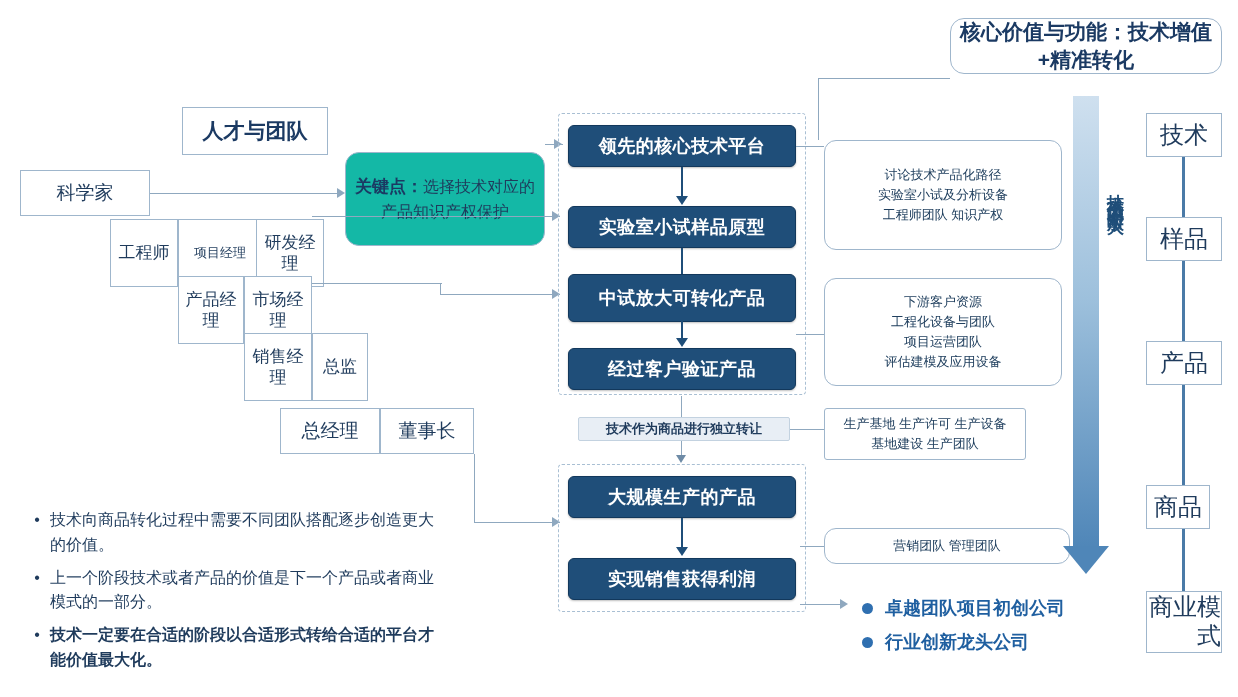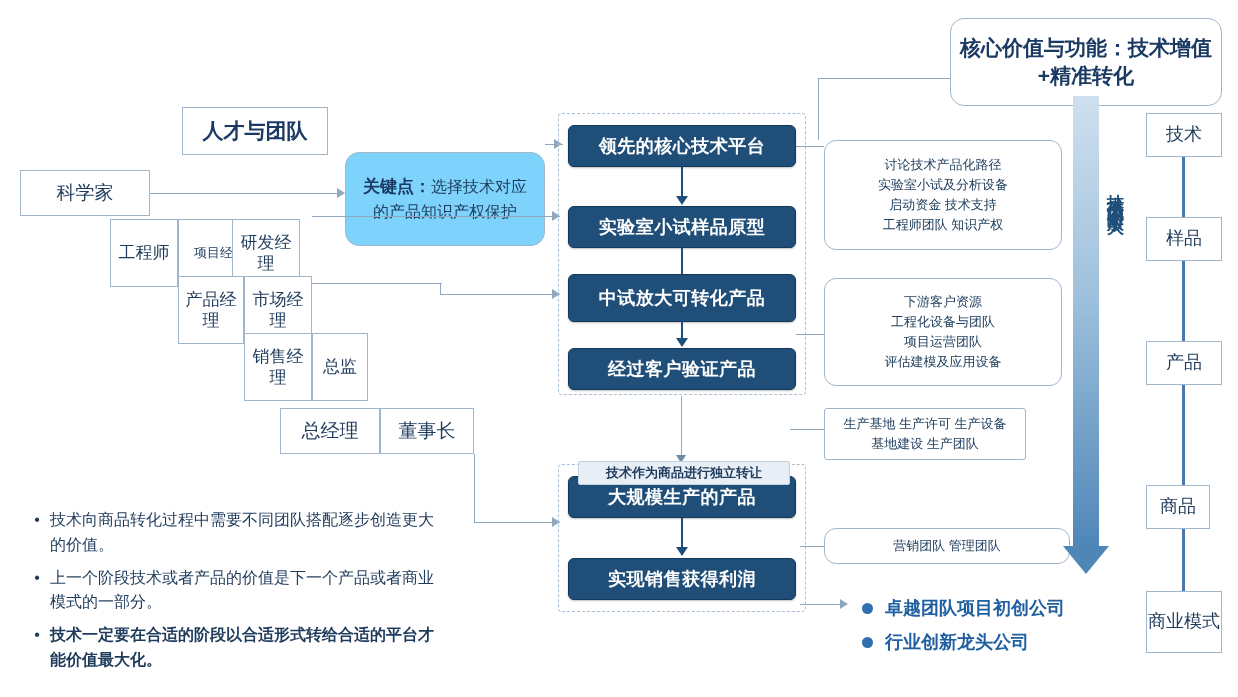--- a/index.html
+++ b/index.html
@@ -44,21 +44,21 @@
   }
   .dashed-wrap{
     border:1px dashed #a9bfd3;
     border-radius:4px;
   }
 
   
   .rcol{
     border:1px solid #9fb6cc;background:#fff;
     display:flex;align-items:center;justify-content:center;
-    font-size:18px;color:#1f3b5c;text-align:right;line-height:1.2;
+    font-size:24px;color:#1f3b5c;text-align:right;line-height:1.2;
   }
   .rconn{background:#4a7aa7;width:3px;}
 
   
   .bigarrow-body{
     background:linear-gradient(to bottom,#cfe0ef 0%,#9dc0dc 45%,#4f86b8 100%);
     width:26px;
   }
   .bigarrow-head{
     width:0;height:0;
@@ -69,24 +69,24 @@
   .vert-text{
     writing-mode:vertical-rl;
     text-orientation:upright;
     font-size:17px;font-weight:bold;color:#1f4e79;
     letter-spacing:3px;
     line-height:1;
   }
 
   
   .keypoint{
-    border:1px solid #9fb6cc;border-radius:14px;background:#7dd3fc;
+    border:1px solid #9fb6cc;border-radius:14px;background:#14b8a6;
     font-size:16px;line-height:1.5;color:#1f3b5c;
     display:flex;align-items:center;justify-content:flex-end;text-align:center;
-    padding:4px 8px;
+    padding:4px 0;
   }
   .keypoint b{font-size:17px;color:#1b3a63;}
 
   
   .note{
     border:1px solid #9fb6cc;border-radius:12px;background:#fff;
     font-size:13px;line-height:1.55;color:#21405f;text-align:center;
     display:flex;align-items:center;justify-content:center;
     padding:3px 6px;
   }
@@ -133,42 +133,42 @@
     border-right:6px solid transparent;
     border-top:9px solid #1f4e79;
   }
   .vline-dark{background:#1f4e79;width:2px;}
 </style>
 </head>
 <body>
 
 <div class="canvas">
 
-  <div class="abs obox round-lg" style="left:950px;top:18px;width:272px;height:88px;">
+  <div class="abs obox round-lg" style="left:950px;top:18px;width:272px;height:56px;">
     <div style="font-size:21px;font-weight:bold;color:#1b3a63;line-height:1.35;padding:0 6px;">核心价值与功能：技术增值+精准转化</div>
   </div>
 
   <div class="abs hline" style="left:818px;top:78px;width:132px;height:1px;"></div>
   <div class="abs vline" style="left:818px;top:78px;height:62px;"></div>
 
   <div class="abs title-box" style="left:182px;top:107px;width:146px;height:48px;">
     <span>人才与团队</span>
   </div>
 
   <div class="abs obox" style="left:20px;top:170px;width:130px;height:46px;font-size:19px;">
     <span>科学家</span>
   </div>
 
   <div class="abs obox" style="left:110px;top:219px;width:68px;height:68px;font-size:17px;">
     <span>工程师</span>
   </div>
   <div class="abs obox" style="left:178px;top:219px;width:84px;height:68px;font-size:13px;">
     <span>项目经理</span>
   </div>
-  <div class="abs obox" style="left:232px;top:219px;width:68px;height:68px;font-size:17px;">
+  <div class="abs obox" style="left:256px;top:219px;width:68px;height:68px;font-size:17px;">
     <span>研发经理</span>
   </div>
 
   <div class="abs obox" style="left:178px;top:276px;width:66px;height:68px;font-size:17px;">
     <span>产品经理</span>
   </div>
   <div class="abs obox" style="left:244px;top:276px;width:68px;height:68px;font-size:17px;">
     <span>市场经理</span>
   </div>
 
@@ -241,30 +241,29 @@
   <div class="abs dark" style="left:568px;top:476px;width:228px;height:42px;">
     <span>大规模生产的产品</span>
   </div>
   <div class="abs vline-dark" style="left:681px;top:518px;height:32px;"></div>
   <div class="abs arrow-d-dark" style="left:676px;top:547px;"></div>
 
   <div class="abs dark" style="left:568px;top:558px;width:228px;height:42px;">
     <span>实现销售获得利润</span>
   </div>
 
-  <div class="abs pill" style="left:578px;top:417px;width:212px;height:24px;margin-top:44px;">
+  <div class="abs pill" style="left:578px;top:417px;width:212px;height:24px;">
     <span>技术作为商品进行独立转让</span>
   </div>
   <div class="abs hline" style="left:790px;top:429px;width:34px;"></div>
 
   <div class="abs note" style="left:824px;top:140px;width:238px;height:110px;">
     <div>
       <div>讨论技术产品化路径</div>
       <div>实验室小试及分析设备</div>
-      <div>启动资金  技术支持</div>
       <div>工程师团队  知识产权</div>
     </div>
   </div>
   <div class="abs hline" style="left:796px;top:146px;width:28px;"></div>
 
   <div class="abs note" style="left:824px;top:278px;width:238px;height:108px;">
     <div>
       <div>下游客户资源</div>
       <div>工程化设备与团队</div>
       <div>项目运营团队</div>

